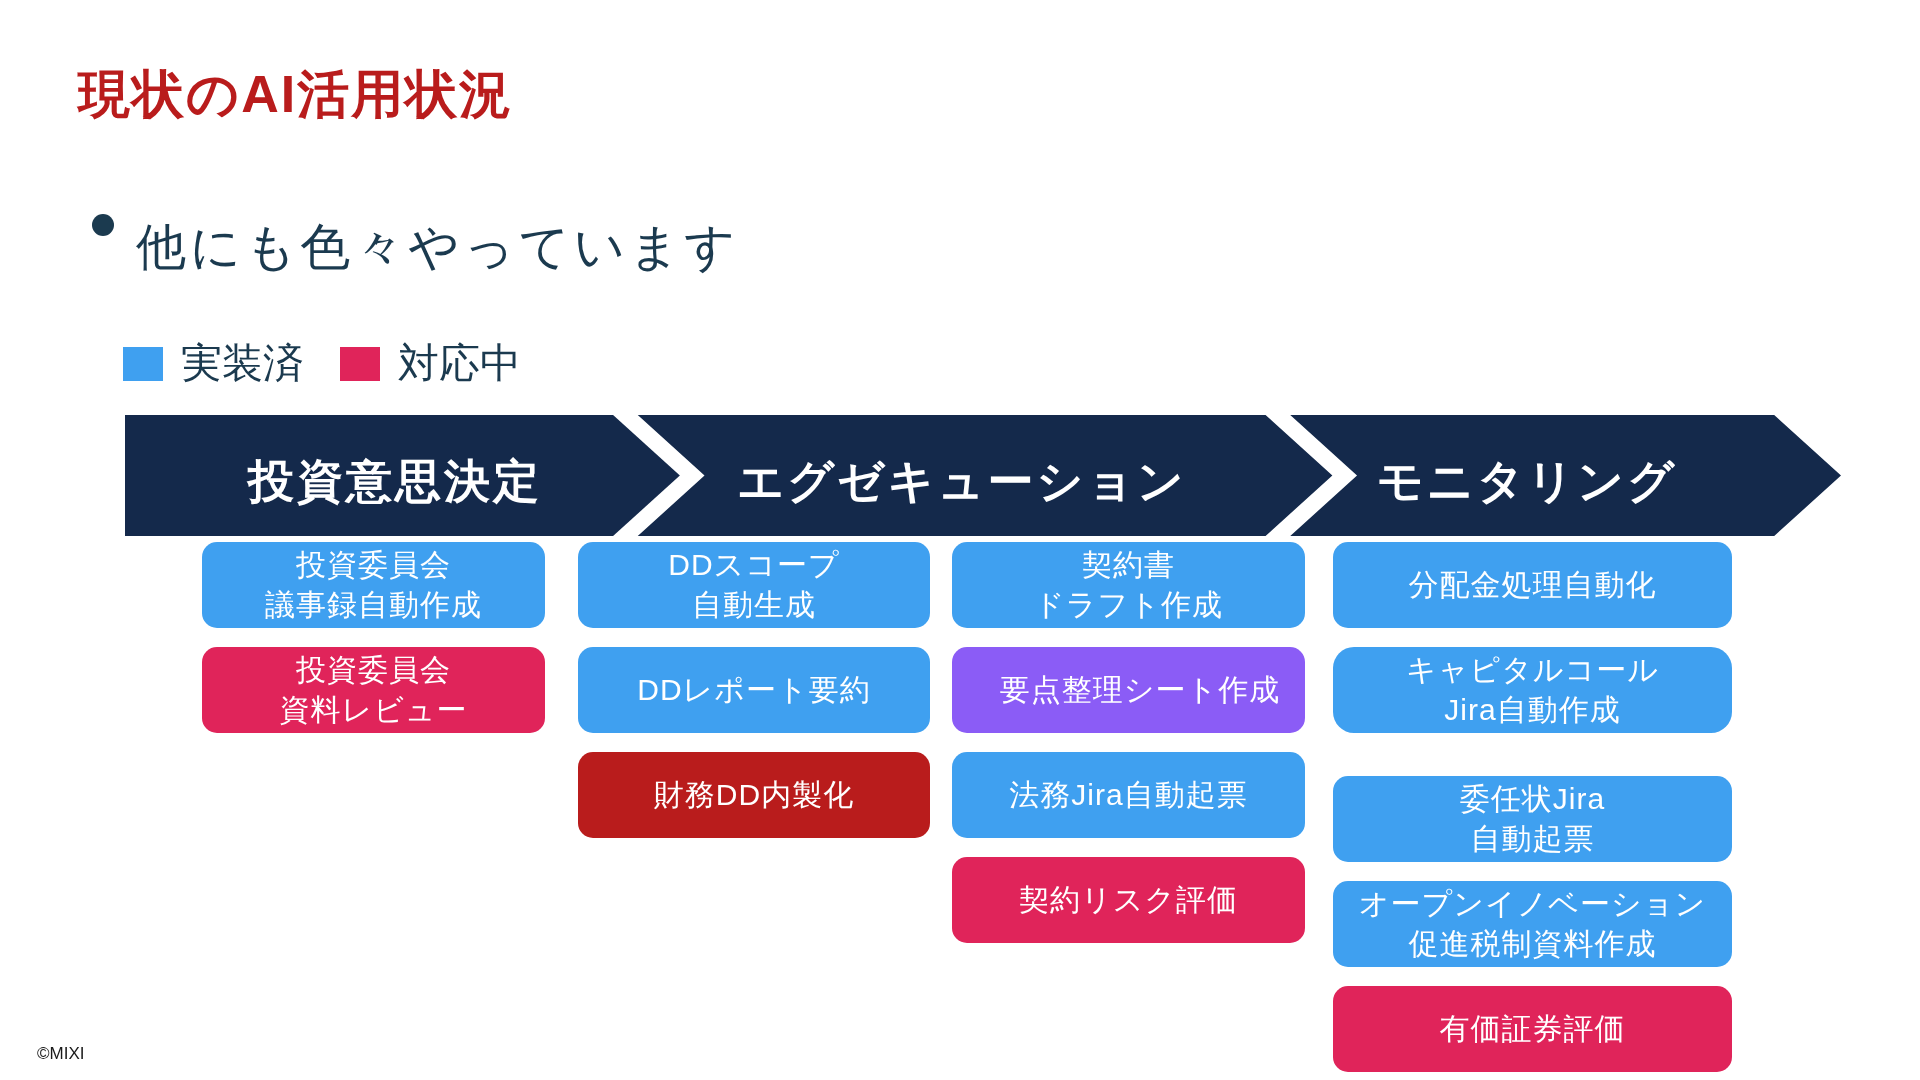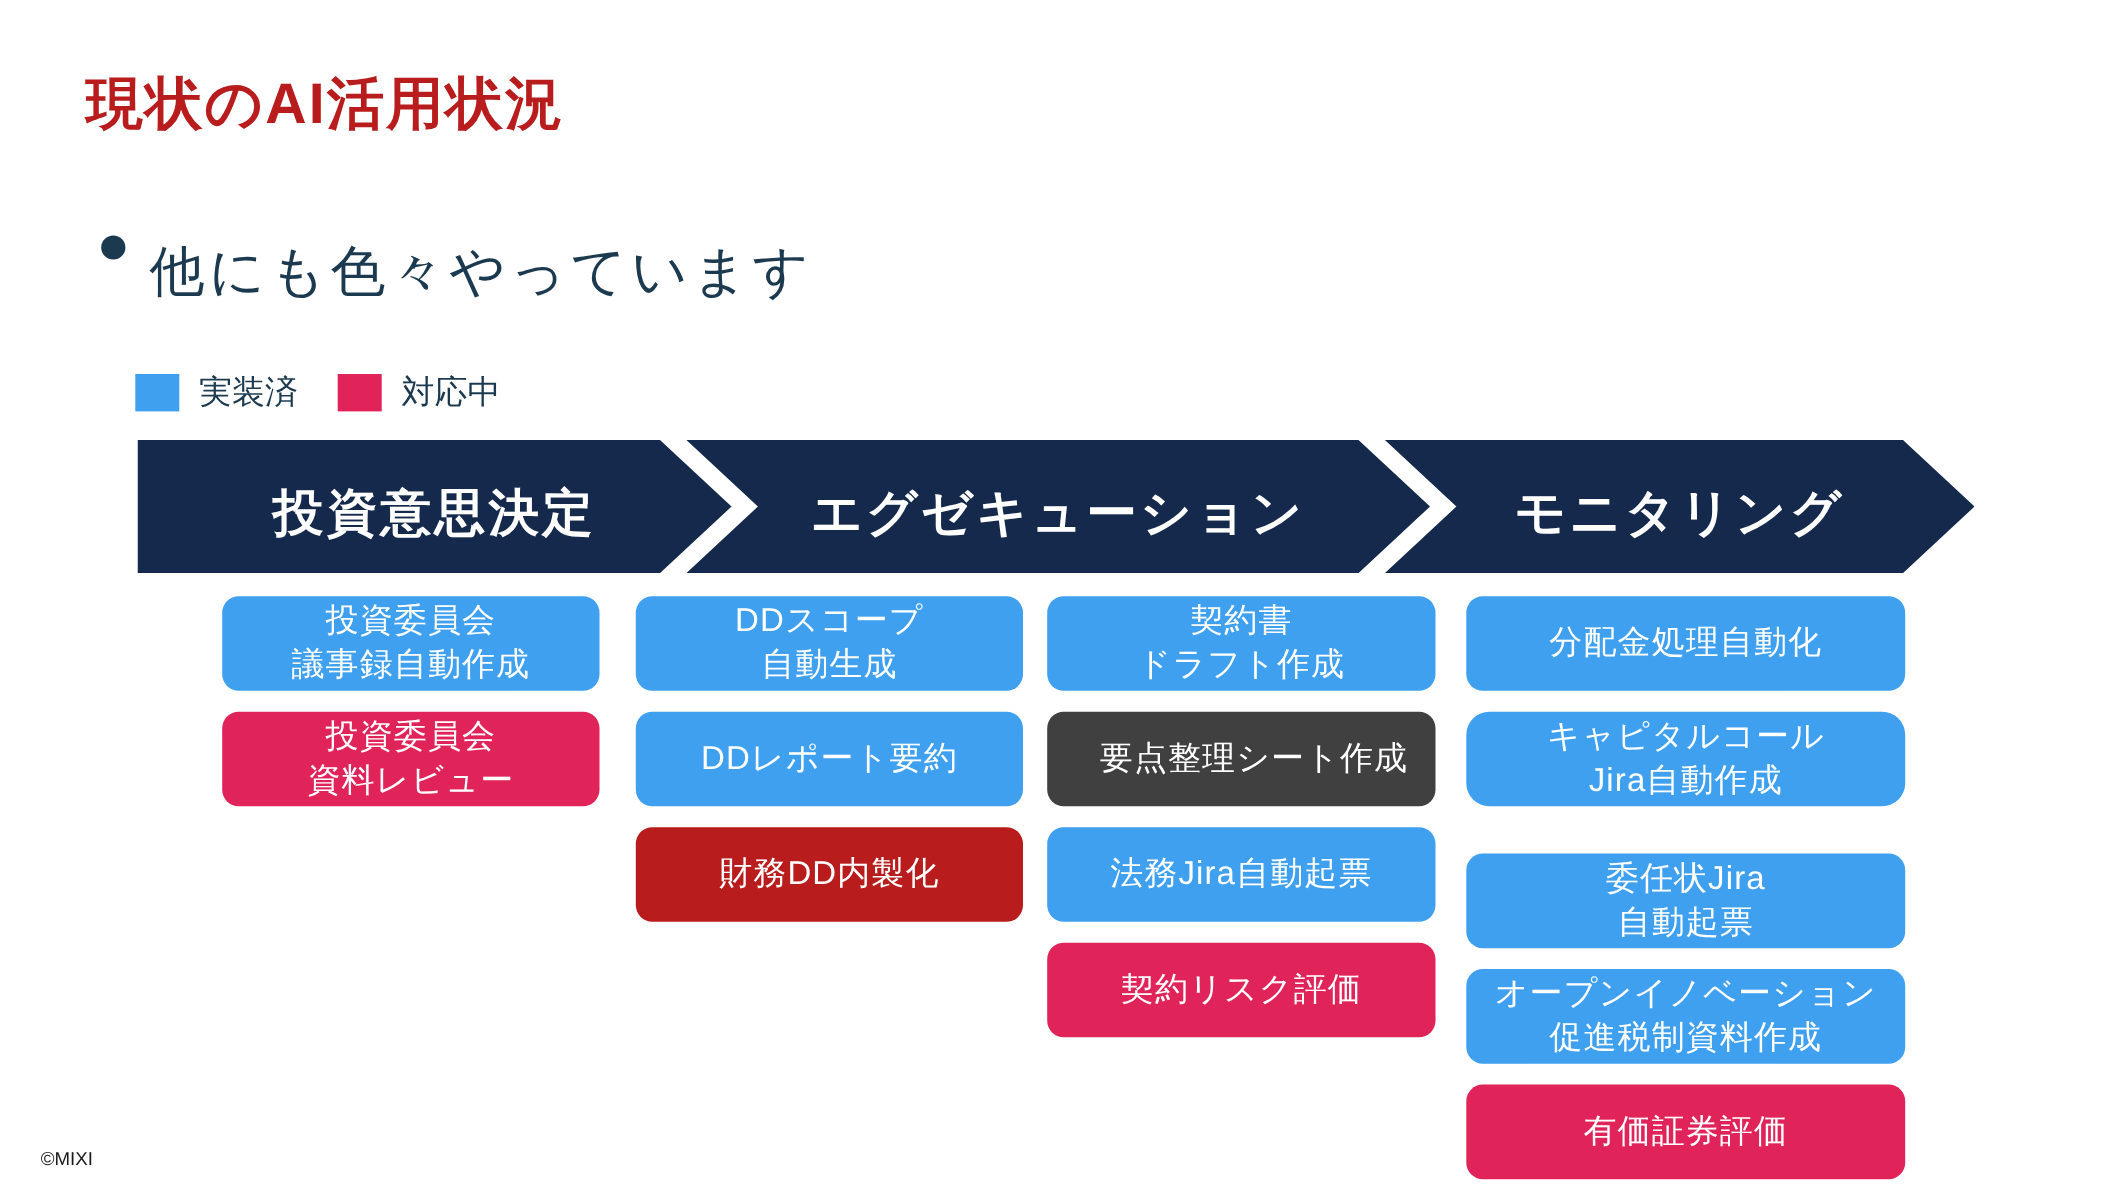--- a/index.html
+++ b/index.html
@@ -35,25 +35,25 @@
     color: #1b3a4f;
     letter-spacing: 4px;
   }
   .legend {
     position: absolute;
     left: 123px; top: 336px;
     display: flex; align-items: center; gap: 36px;
   }
   .legend-item { display: flex; align-items: center; gap: 18px; }
   .legend-swatch { width: 40px; height: 34px; display: inline-block; }
-  .legend-label { font-size: 30px; color: #1b3a4f; }
+  .legend-label { font-size: 41px; color: #1b3a4f; }
   .band {
     position: absolute;
-    left: 125px; top: 400px;
-    width: 1670px; height: 121px;
+    left: 125px; top: 415px;
+    width: 1670px; height: 121px; padding-left: 46px;
   }
   .band svg { position: absolute; left: 0; top: 0; width: 100%; height: 100%; display: block; }
   .stage-label {
     position: absolute; top: 0; height: 133px;
     display: flex; align-items: center; justify-content: center;
     color: #ffffff;
     font-size: 46px;
     font-weight: 800;
     letter-spacing: 3px;
     white-space: nowrap;
@@ -139,21 +139,21 @@
         </div>
         <div class="card" style="background: #b91c1c;">
           <div class="card-line">財務DD内製化</div>
         </div>
       </div>
       <div class="card-col" style="left: 952px; width: 353px;">
         <div class="card" style="background: rgb(63, 160, 240);">
           <div class="card-line">契約書</div>
           <div class="card-line">ドラフト作成</div>
         </div>
-        <div class="card" style="background: #404040; padding-left: 23px;">
+        <div class="card" style="background: #8b5cf6; padding-left: 23px;">
           <div class="card-line">要点整理シート作成</div>
         </div>
         <div class="card" style="background: rgb(63, 160, 240);">
           <div class="card-line">法務Jira自動起票</div>
         </div>
         <div class="card" style="background: rgb(224, 36, 90);">
           <div class="card-line">契約リスク評価</div>
         </div>
       </div>
       <div class="card-col" style="left: 1333px; width: 399px;">

